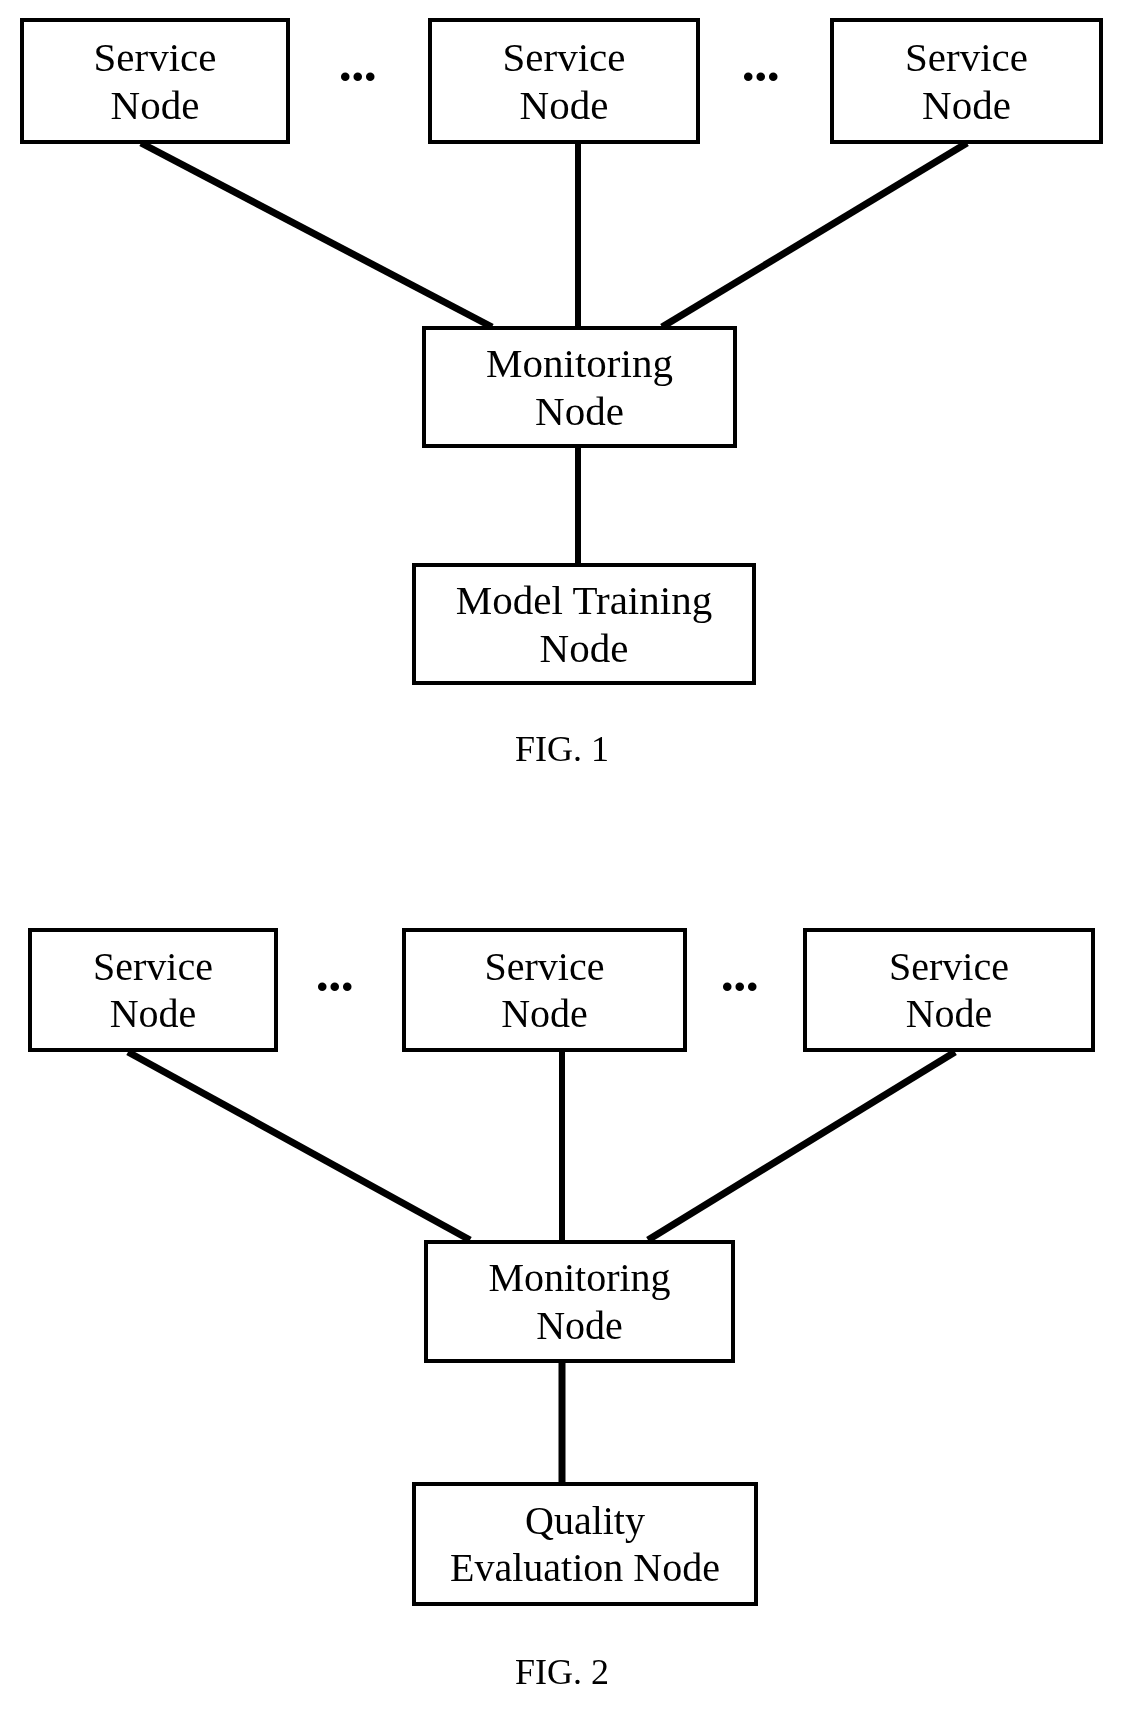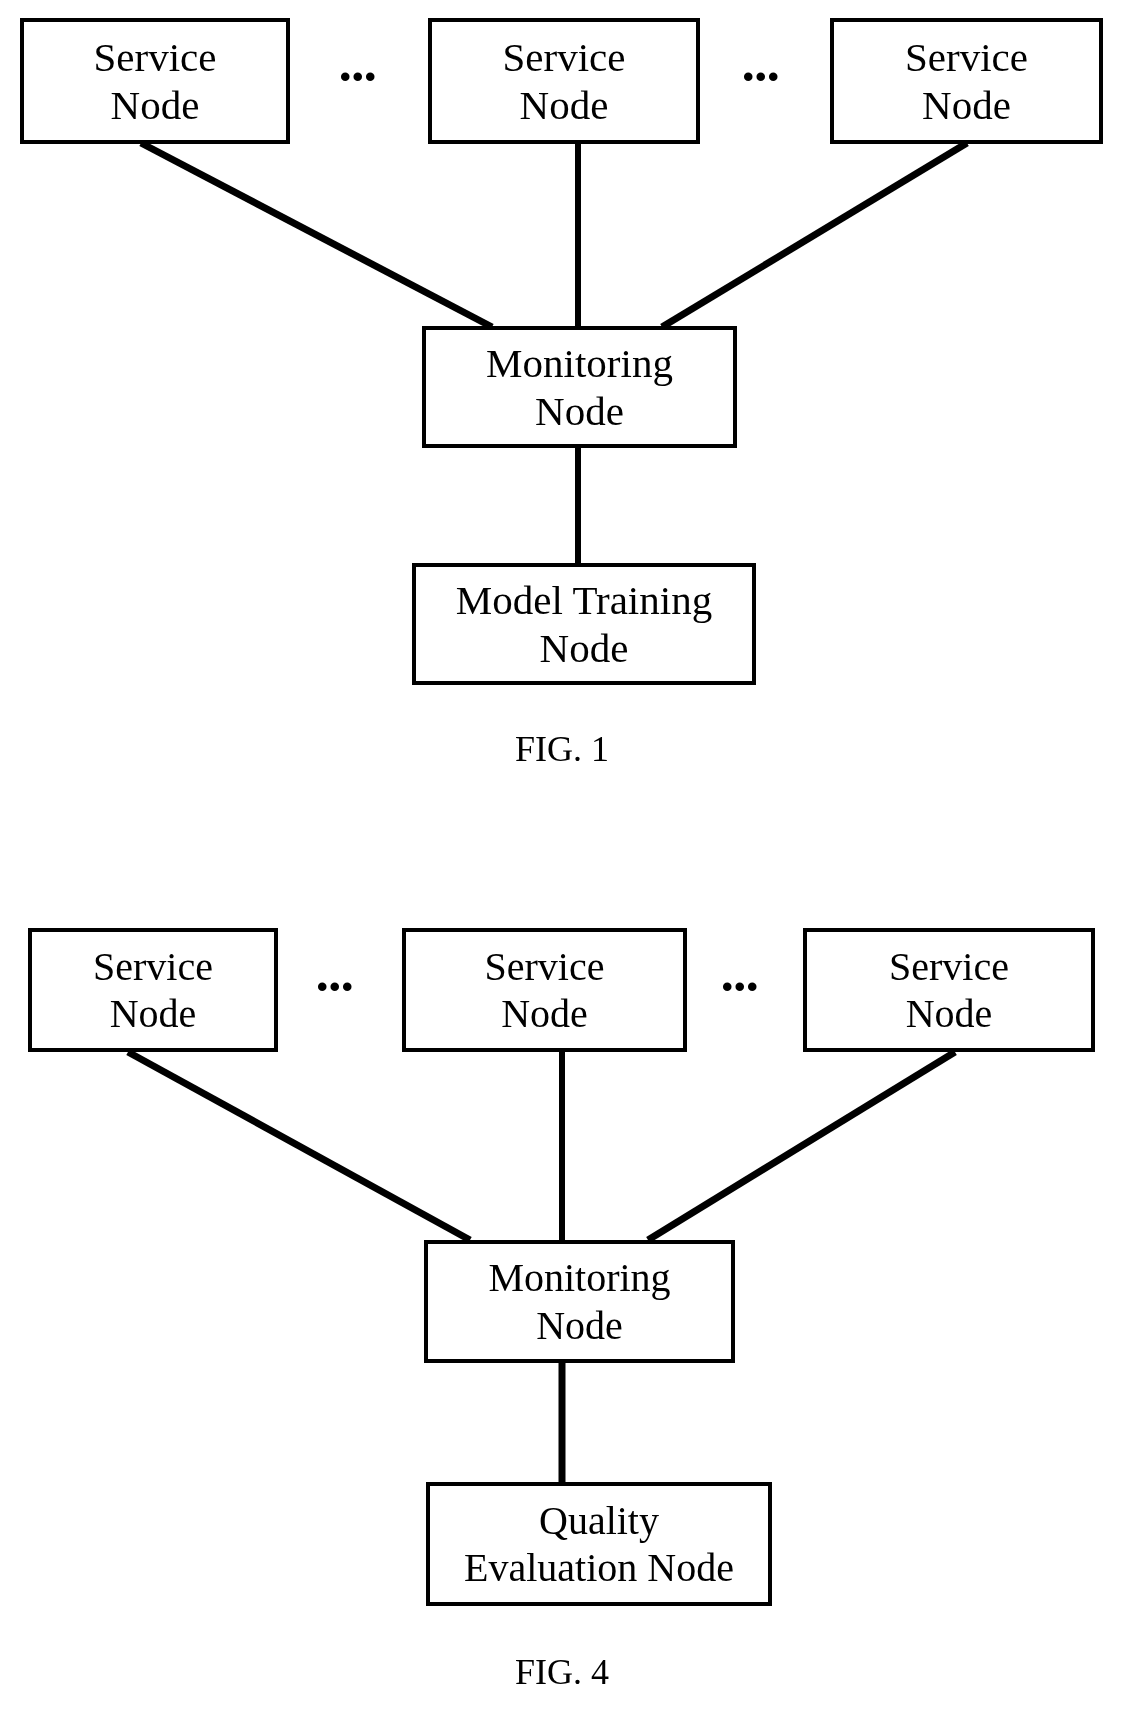--- a/index.html
+++ b/index.html
@@ -131,20 +131,20 @@
   <div class="node-box fs-40" style="left:803px; top:928px; width:292px; height:124px;">
     <span class="line1">Service</span>
     <span class="line2">Node</span>
   </div>
 
   <div class="node-box fs-40" style="left:424px; top:1240px; width:311px; height:123px;">
     <span class="line1">Monitoring</span>
     <span class="line2">Node</span>
   </div>
 
-  <div class="node-box fs-40" style="left:426px; top:1482px; width:346px; height:124px;">
+  <div class="node-box fs-40" style="left:412px; top:1482px; width:346px; height:124px;">
     <span class="line1">Quality</span>
     <span class="line2">Evaluation Node</span>
   </div>
 
-  <div class="fig-caption" style="left:0px; top:1651px; width:1124px;">FIG. 4</div>
+  <div class="fig-caption" style="left:0px; top:1651px; width:1124px;">FIG. 2</div>
 
 </div>
 
 </body></html>

